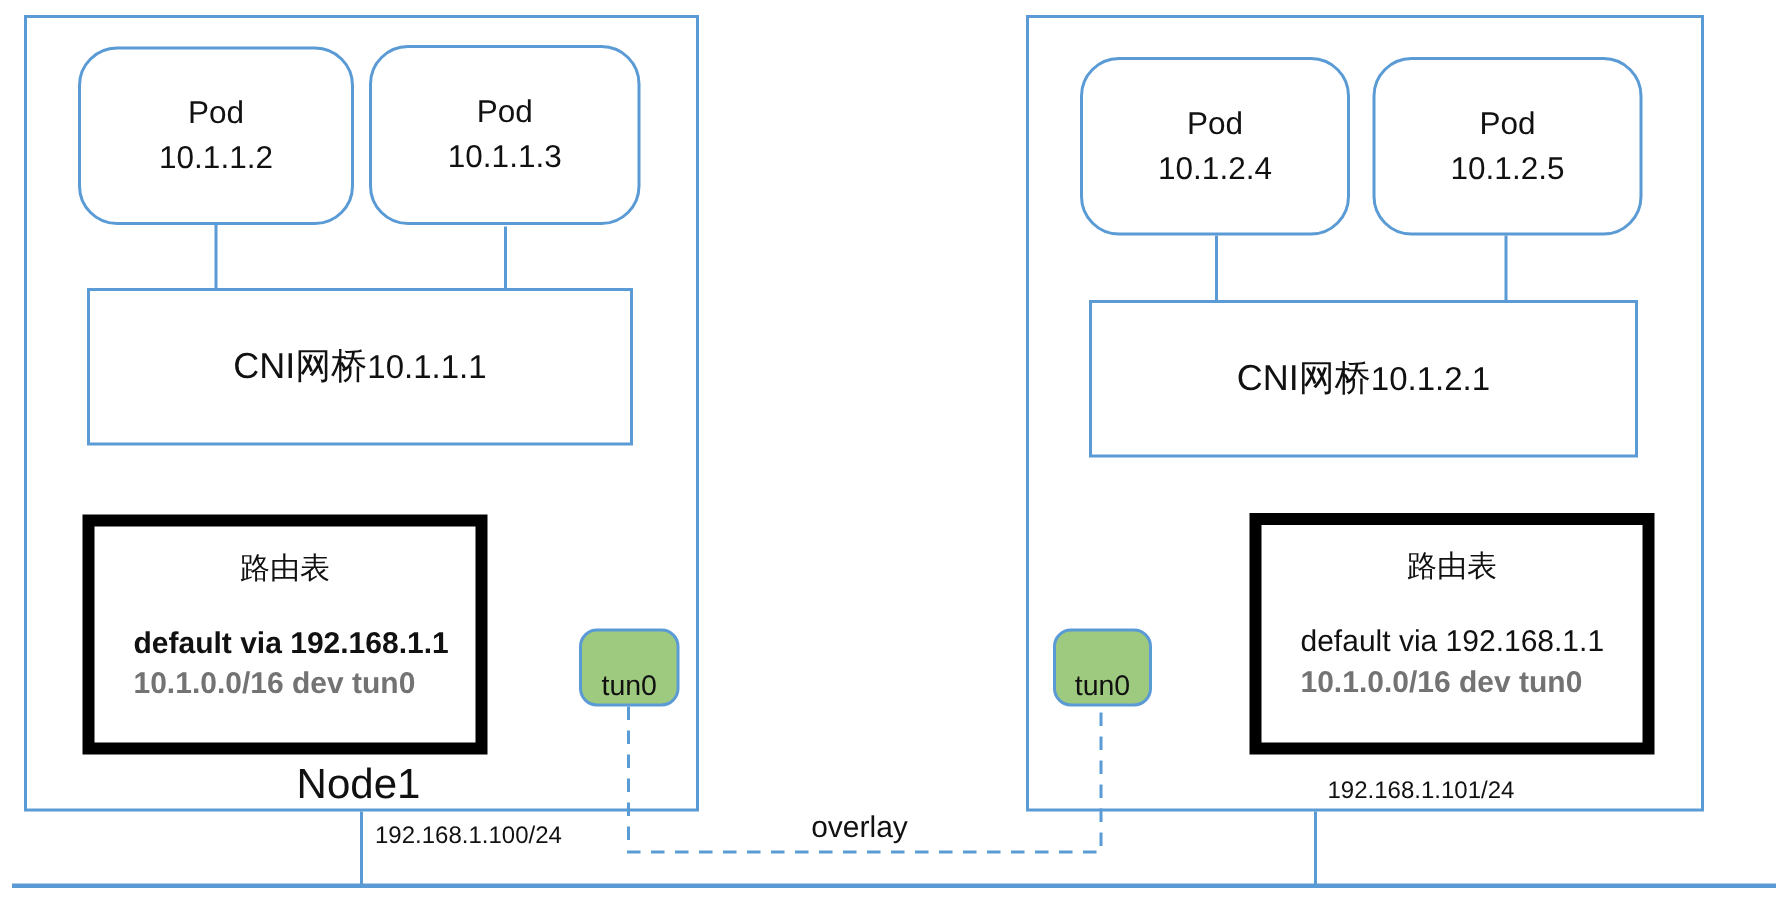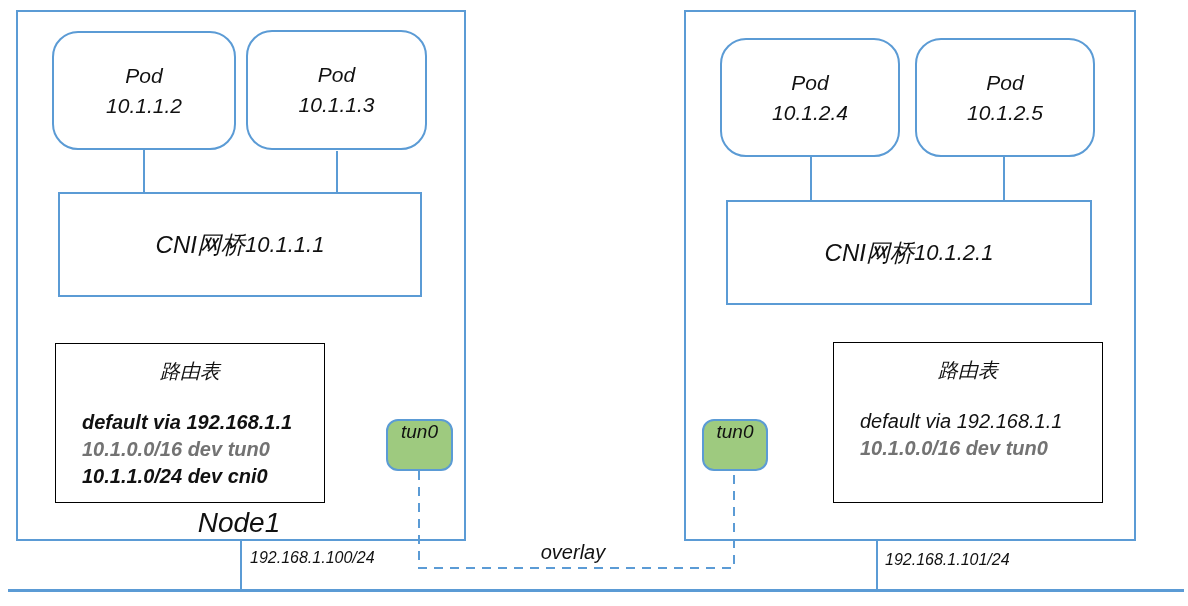--- a/index.html
+++ b/index.html
@@ -3,21 +3,20 @@
 <meta charset="utf-8">
 <style>
   html,body{margin:0;padding:0;background:#ffffff;}
   #canvas{
     position:relative;
     width:1188px;height:606px;
     background:#ffffff;
     font-family:"Liberation Sans","DejaVu Sans",sans-serif;
     color:#111;
     overflow:hidden;
-    font-style:italic;
   }
   .node-box{
     position:absolute;
     border:2px solid #5b9bd5;
     background:#ffffff;
     box-sizing:border-box;
   }
   .pod-box{
     position:absolute;
     border:2px solid #5b9bd5;
@@ -33,21 +32,21 @@
     border:2px solid #5b9bd5;
     background:#ffffff;
     box-sizing:border-box;
     display:flex;flex-direction:row;
     align-items:center;justify-content:center;
   }
   .cni-title{font-size:24px;line-height:32px;}
   .cni-ip{font-size:22px;line-height:30px;}
   .rt-box{
     position:absolute;
-    border:1px solid #000000;
+    border:8px solid #000000;
     background:#ffffff;
     box-sizing:border-box;
   }
   .rt-title{
     text-align:center;
     font-size:20px;
     margin-top:14px;
   }
   .rt-entries{
     margin-top:24px;
@@ -59,21 +58,21 @@
   }
   .rt-entry{display:block;}
   .rt-entry.green{color:#737373;}
   .rt-entry.regular{font-weight:400;}
   .tun-badge{
     position:absolute;
     border:2px solid #5b9bd5;
     border-radius:12px;
     background:#9eca7f;
     box-sizing:border-box;
-    display:flex;align-items:flex-start;justify-content:center;
+    display:flex;align-items:flex-end;justify-content:center;
     font-size:19px;
   }
   .node-label{
     position:absolute;
     width:200px;
     text-align:center;
     font-size:28px;
   }
   .host-ip{
     position:absolute;
@@ -111,21 +110,20 @@
   <div class="cni-box" style="left:58px;top:192px;width:364px;height:105px;">
     <span class="cni-title">CNI网桥</span>
     <span class="cni-ip">10.1.1.1</span>
   </div>
 
   <div class="rt-box" style="left:55px;top:343px;width:270px;height:160px;">
     <div class="rt-title">路由表</div>
     <div class="rt-entries">
       <span class="rt-entry">default via 192.168.1.1</span>
       <span class="rt-entry green">10.1.0.0/16 dev tun0</span>
-      <span class="rt-entry">10.1.1.0/24 dev cni0</span>
     </div>
   </div>
 
   <div class="tun-badge" style="left:386px;top:419px;width:67px;height:52px;">
     <span>tun0</span>
   </div>
 
   <div class="node-label" style="left:139px;top:507px;">Node1</div>
 
   <div class="node-box" style="left:684px;top:10px;width:452px;height:531px;"></div>
@@ -159,21 +157,21 @@
     <span>tun0</span>
   </div>
 
 
   <div class="vline" style="left:240px;top:541px;height:50px;"></div>
   <div class="vline" style="left:876px;top:541px;height:50px;"></div>
 
   <div class="rail" style="left:8px;top:589px;width:1176px;"></div>
 
   <div class="host-ip" style="left:250px;top:549px;">192.168.1.100/24</div>
-  <div class="host-ip" style="left:885px;top:551px;">192.168.1.101/24</div>
+  <div class="host-ip" style="left:885px;top:519px;">192.168.1.101/24</div>
 
   <svg id="dash-layer" width="1188" height="606" viewBox="0 0 1188 606">
     <path d="M419 471 L419 568 L734 568 L734 471" fill="none" stroke="#5b9bd5" stroke-width="2" stroke-dasharray="9,7"></path>
   </svg>
 
   <div class="overlay-label" style="left:523px;top:541px;">overlay</div>
 
 </div>
 
 </body></html>

